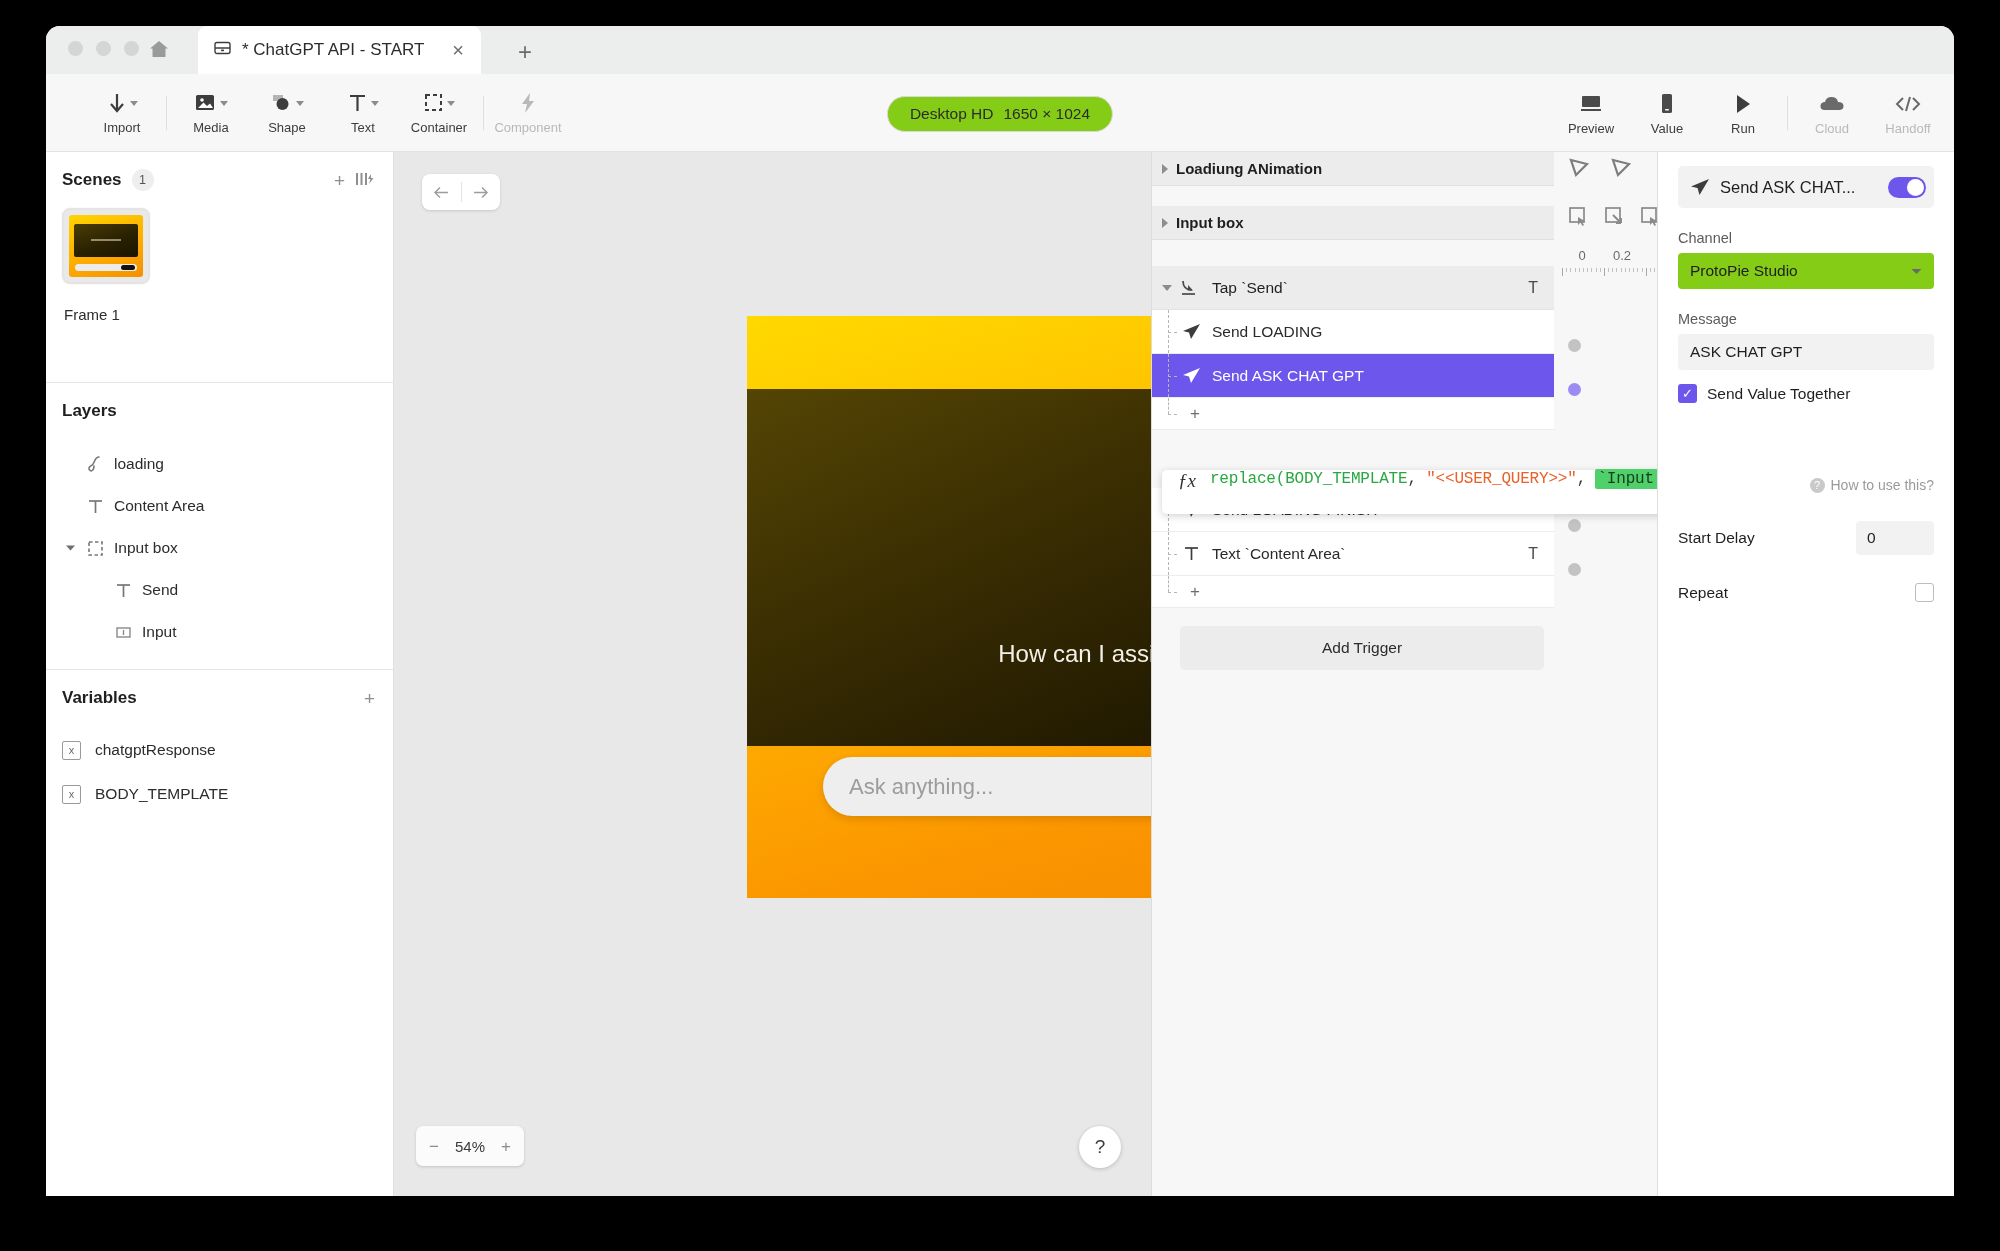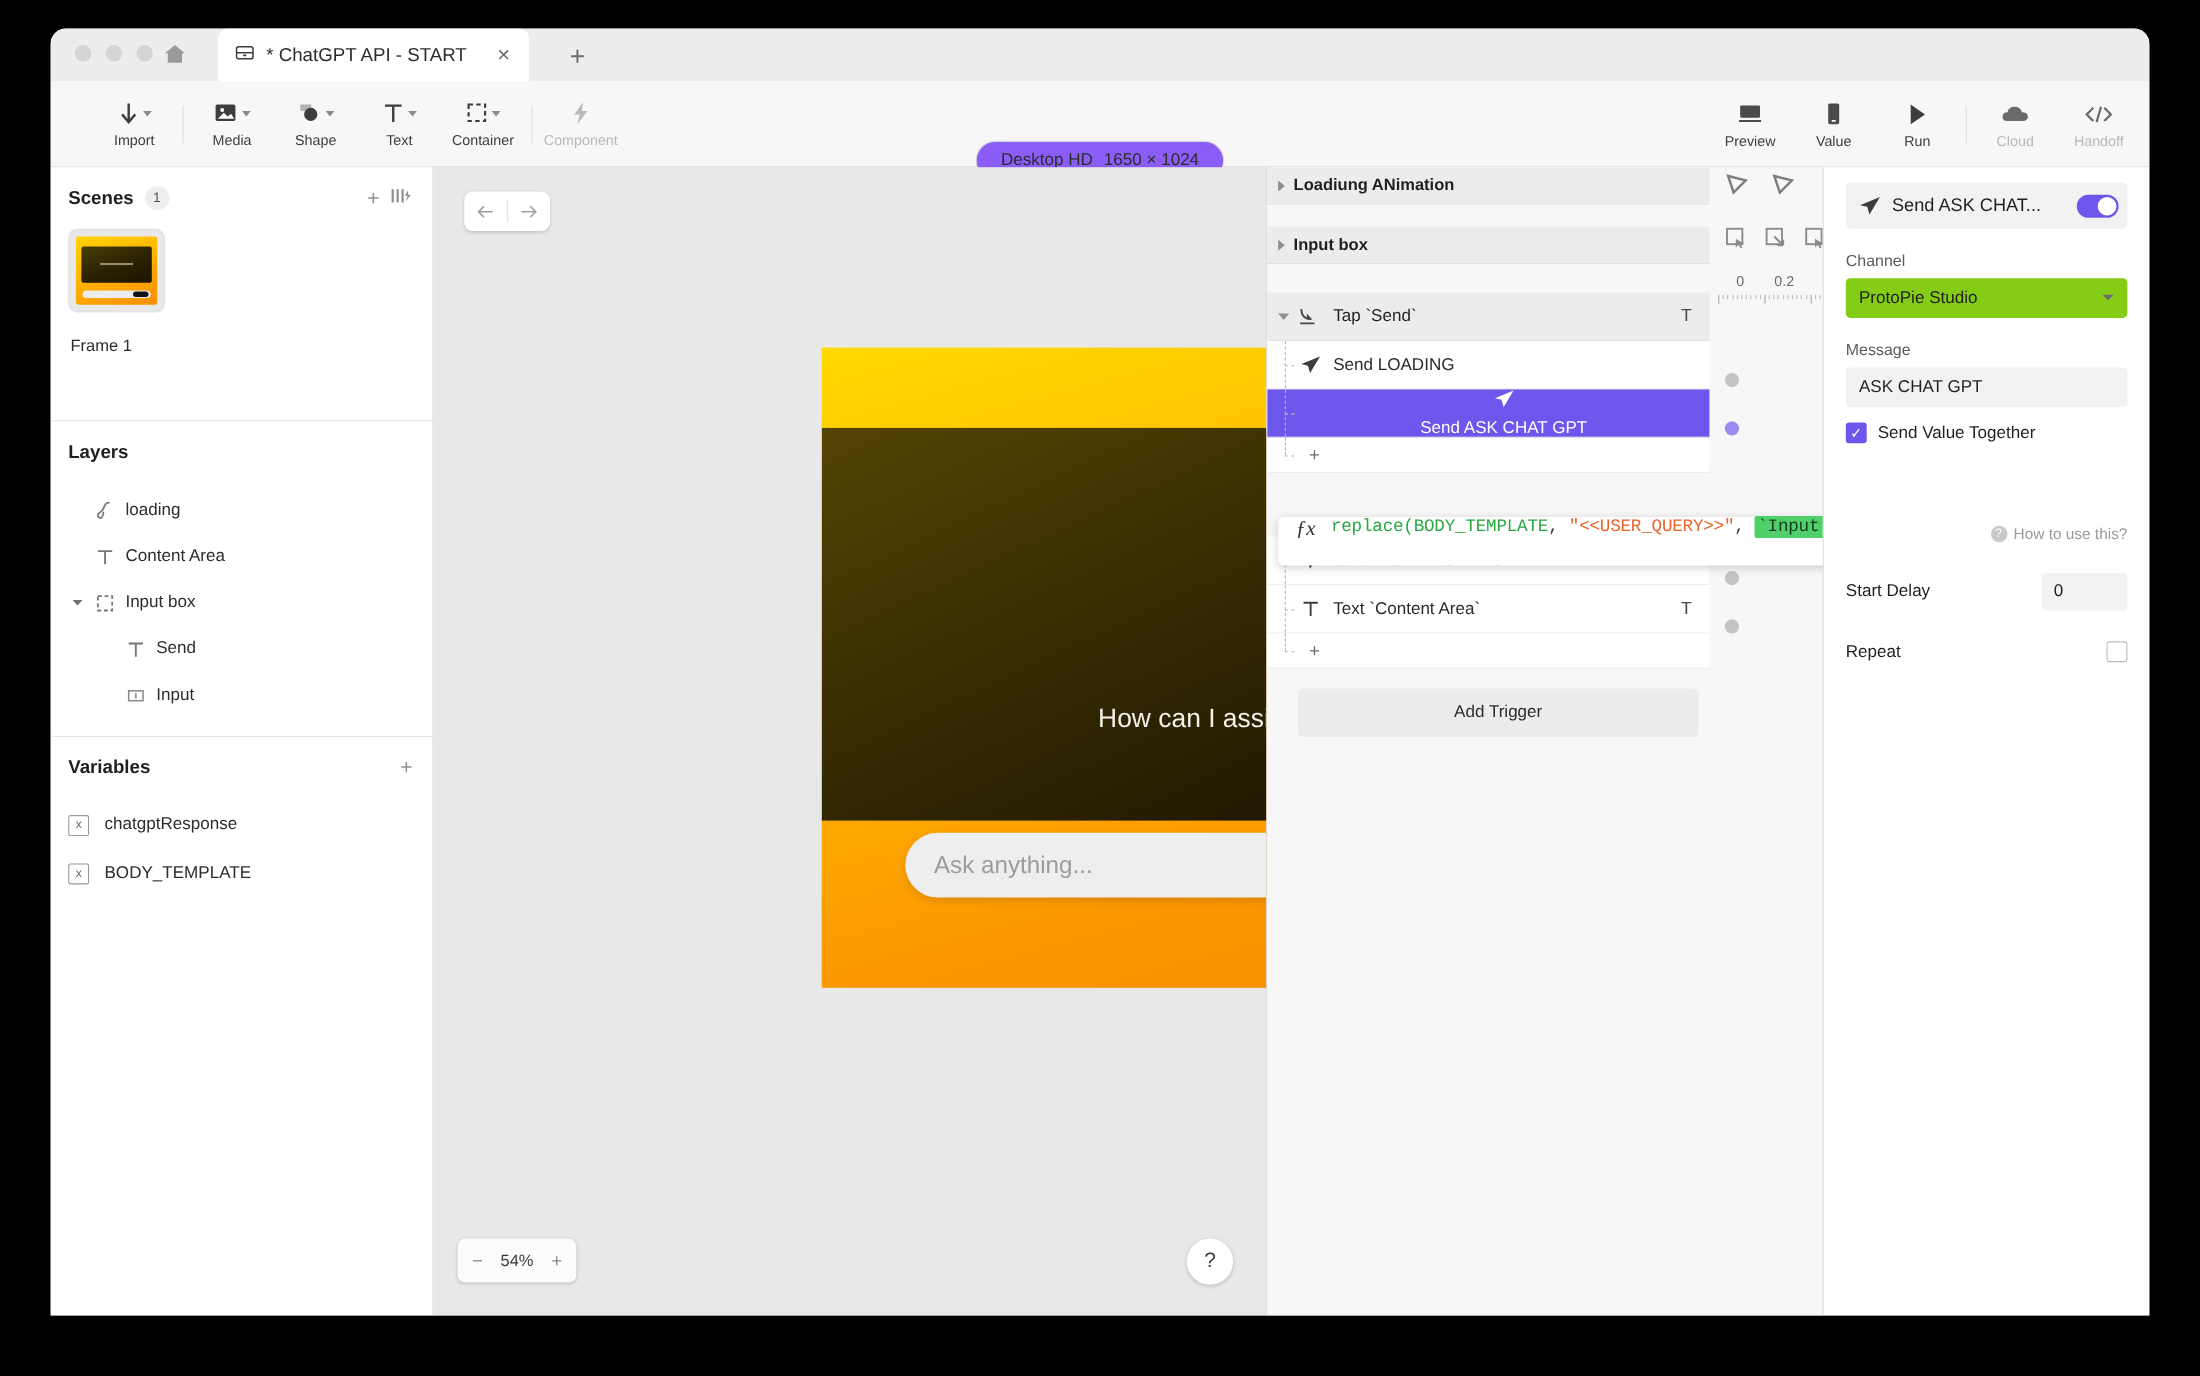--- a/index.html
+++ b/index.html
@@ -88,23 +88,23 @@
     border-top: 5px solid #8c8c8c;
     margin-left: 3px;
   }
   .tool-sep { width: 1px; height: 34px; background: #dedede; margin: 0 6px; }
 
   .device-pill {
     position: absolute; left: 50%; transform: translateX(-50%);
     top: 22px;
     height: 36px; padding: 0 22px;
     border: 1px solid #d9d9d9; border-radius: 18px;
-    background: #8b5cf6;
+    background: #84cc16;
     display: flex; align-items: center; gap: 10px;
-    font-size: 15.5px; color: #2c2c2c; margin-top: 32px;
+    font-size: 15.5px; color: #2c2c2c;
   }
 
   .toolbar-right {
     position: absolute; right: 8px; top: 0; height: 78px;
     display: flex; align-items: center;
   }
 
   
   .body-row { flex: 1; display: flex; min-height: 0; }
 
@@ -293,21 +293,21 @@
   .trig-open .t-right { position: absolute; right: 16px; color: #4a4a4a; font-size: 16px; }
 
   .resp-row {
     height: 44px; background: #ffffff;
     display: flex; align-items: center;
     padding-left: 28px; gap: 10px;
     font-size: 15.5px; color: #2a2a2a;
     border-bottom: 1px solid #ededed;
     position: relative;
   }
-  .resp-row.sel { background: #6c56eb; color: #fff; flex-direction: column; }
+  .resp-row.sel { background: #6c56eb; color: #fff; }
   .resp-row.sel .send-glyph svg path { fill: #fff; }
   .resp-row .t-right { position: absolute; right: 16px; color: #4a4a4a; font-size: 16px; }
   .tree-tick {
     position: absolute; left: 16px; top: 0; bottom: 0; width: 14px;
   }
   .tree-tick::before {
     content: ""; position: absolute; left: 0; top: 0; bottom: 0;
     border-left: 1px dashed #b6b6b6;
   }
   .tree-tick::after {

